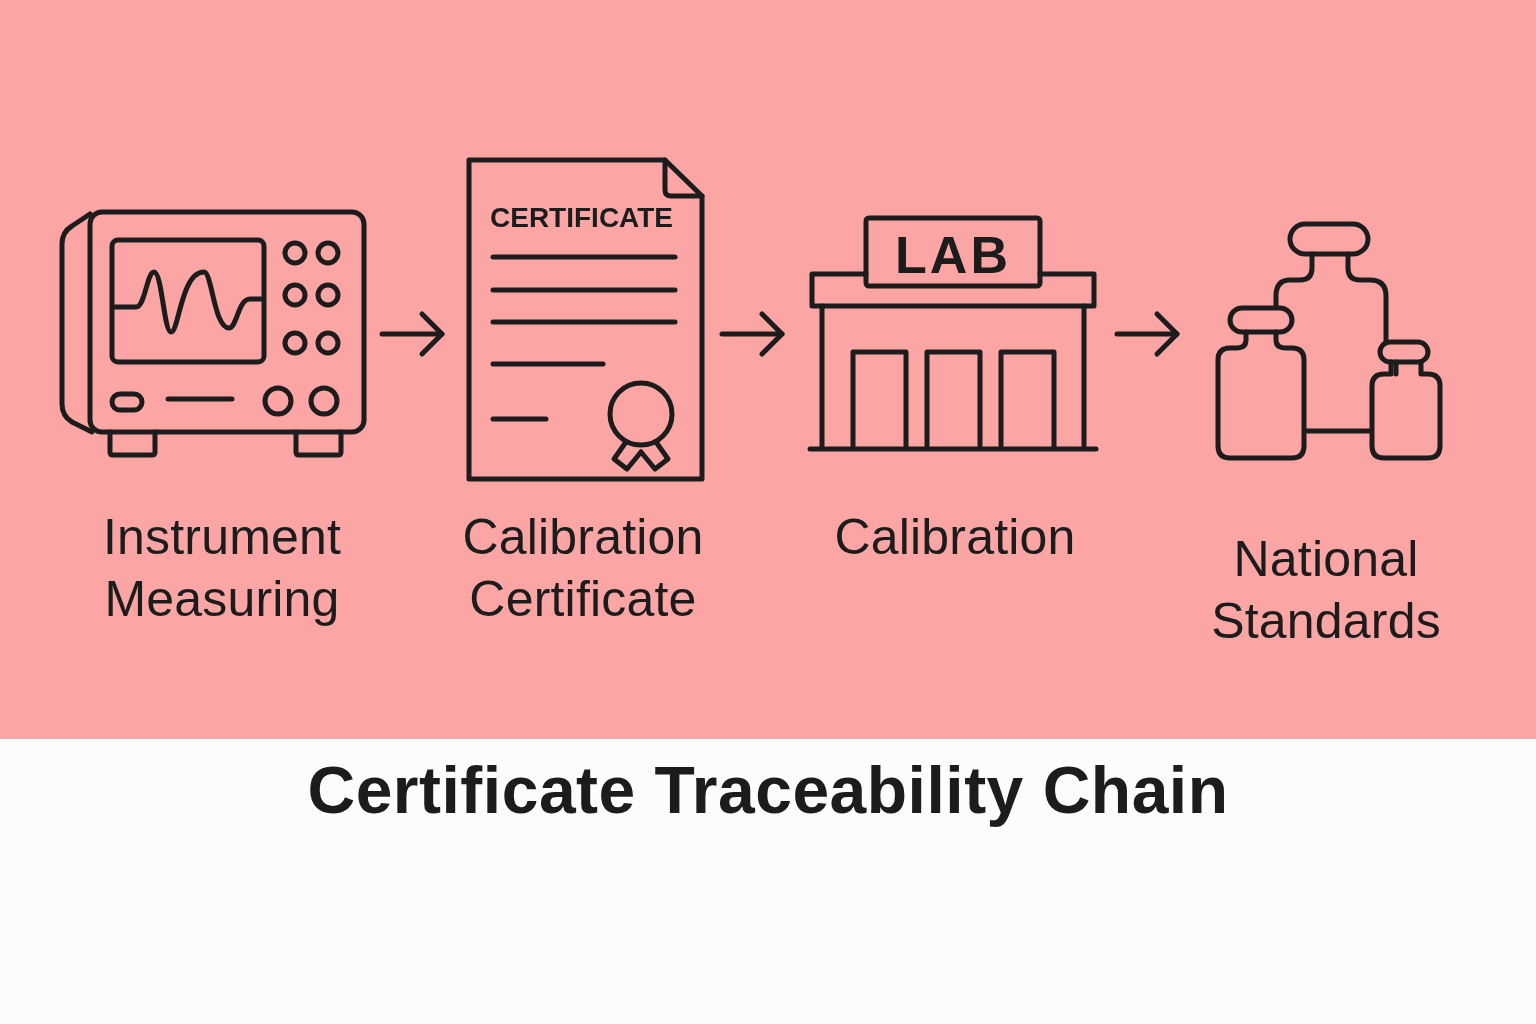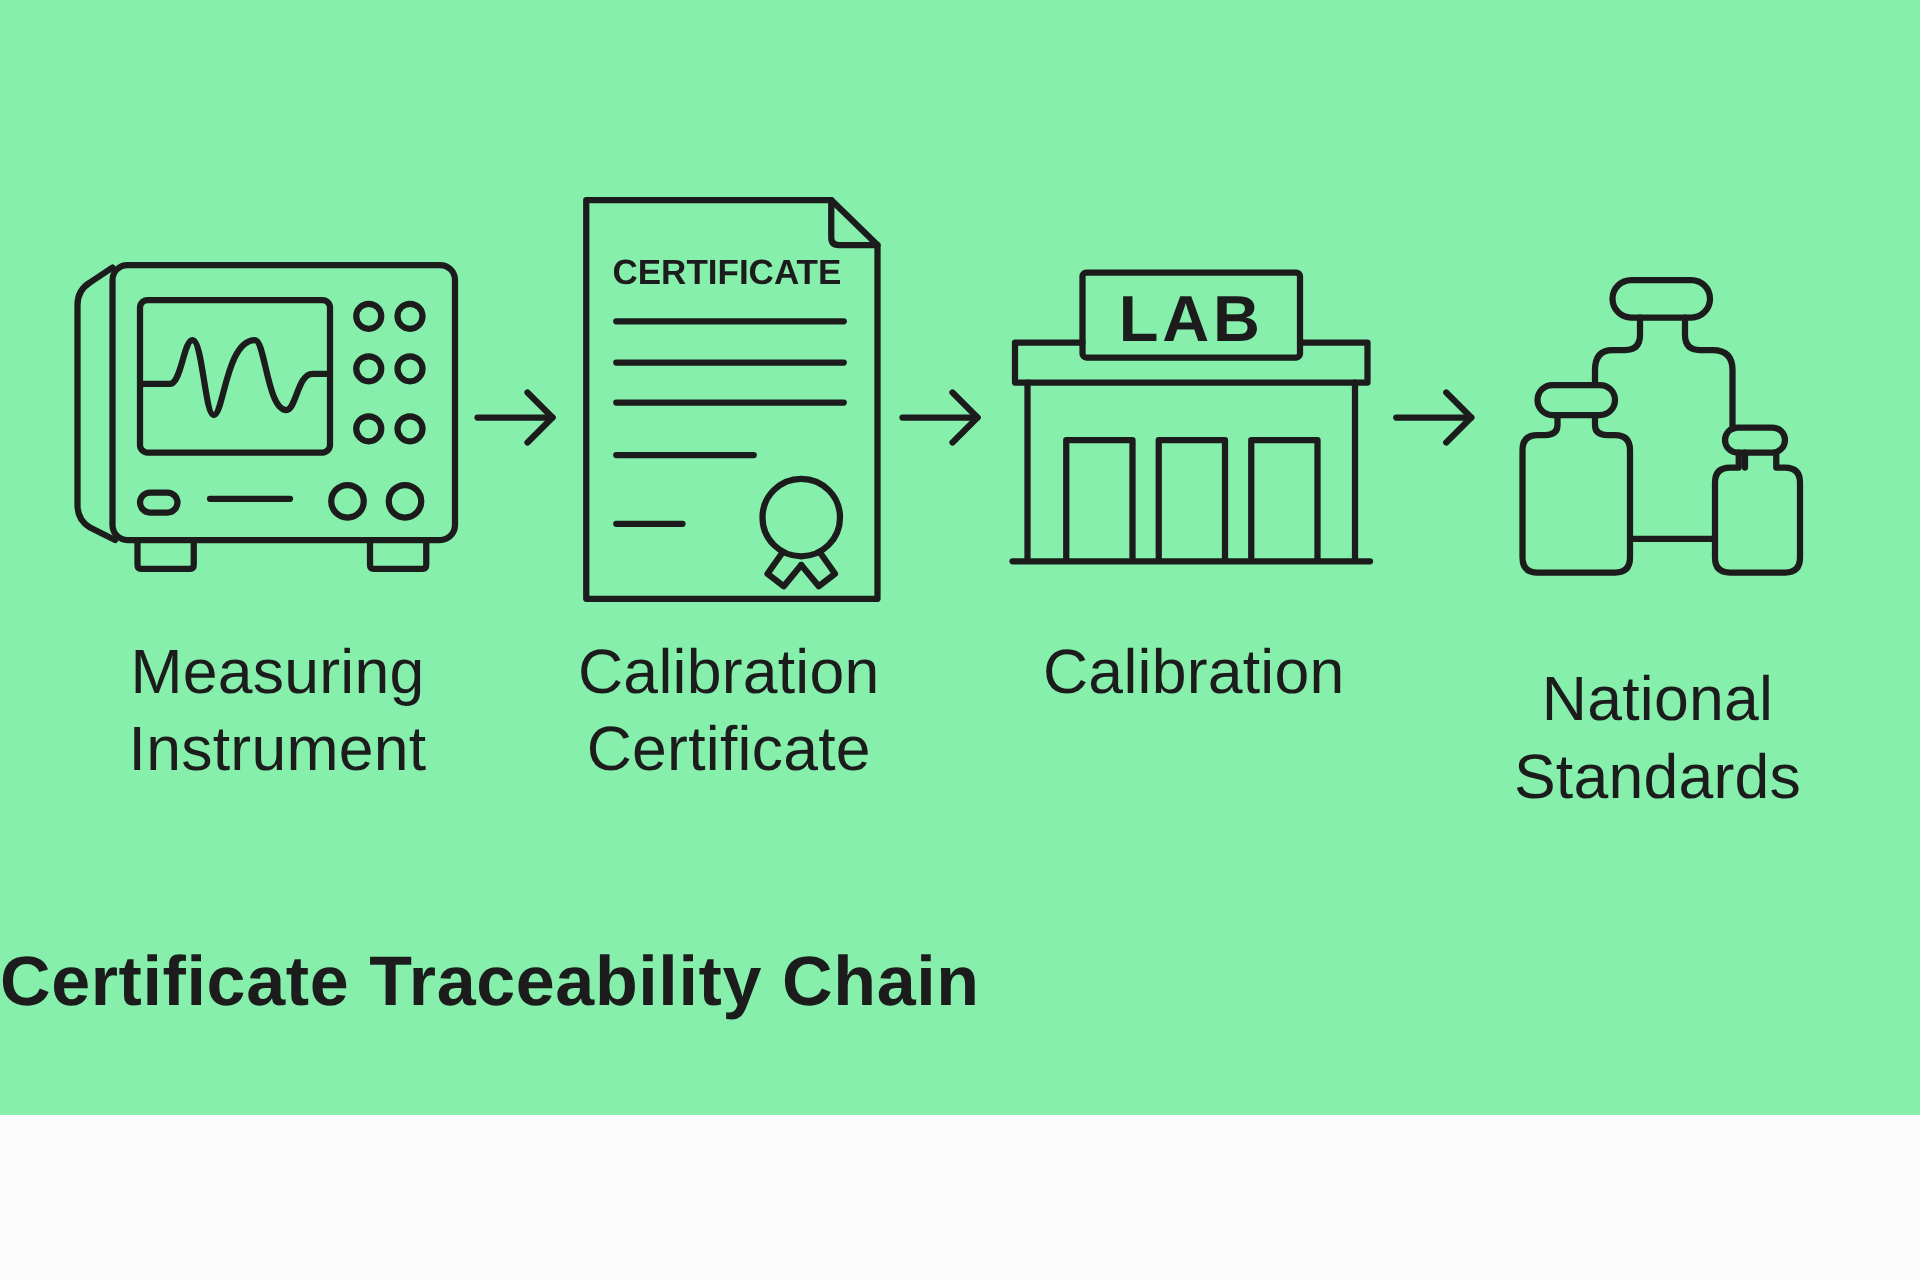--- a/index.html
+++ b/index.html
@@ -6,22 +6,22 @@
       margin: 0;
       padding: 0;
       width: 1536px;
       height: 1024px;
       background: #fcfcfc;
       overflow: hidden;
     }
     .canvas {
       position: relative;
       width: 1536px;
-      height: 892px;
-      background: #86efac;
+      height: 739px;
+      background: #fca5a5;
       color: #1c1c1c;
       font-family: "Liberation Sans", "DejaVu Sans", sans-serif;
     }
     svg.art {
       position: absolute;
       left: 0;
       top: 0;
       width: 1536px;
       height: 1024px;
     }
@@ -41,21 +41,22 @@
       color: #1c1c1c;
       font-weight: 400;
       letter-spacing: 0.2px;
     }
     .label span { display: block; }
     .title {
       position: absolute;
       left: 0;
       top: 752px;
       width: 1536px;
-      font-size: 56px;
+      text-align: center;
+      font-size: 66px;
       font-weight: 700;
       color: #1c1c1c;
       letter-spacing: 0.5px;
     }
     .svgtext-cert {
       font-family: "Liberation Sans", "DejaVu Sans", sans-serif;
       font-weight: 700;
       font-size: 28px;
       fill: #1c1c1c;
     }
@@ -152,22 +153,22 @@
       <rect class="stroke" x="1230" y="308" width="62" height="24" rx="12"></rect>
       <path class="stroke" d="M1246,332 L1246,340 Q1246,348 1236,348 L1230,348 Q1218,348 1218,360 L1218,446 Q1218,458 1230,458 L1292,458 Q1304,458 1304,446 L1304,360 Q1304,348 1292,348 L1286,348 Q1276,348 1276,340 L1276,332"></path>
 
       <rect class="stroke" x="1380" y="342" width="48" height="20" rx="10"></rect>
       <path class="stroke" d="M1391,362 L1391,374 L1384,374 Q1372,374 1372,386 L1372,446 Q1372,458 1384,458 L1428,458 Q1440,458 1440,446 L1440,386 Q1440,374 1428,374 L1421,374 L1421,362"></path>
       <line class="stroke" x1="1396" y1="362" x2="1396" y2="374"></line>
     </g>
   </svg>
 
   <div class="label" style="left:42px; top:506px;">
+    <span>Instrument</span>
     <span>Measuring</span>
-    <span>Instrument</span>
   </div>
   <div class="label" style="left:403px; top:506px;">
     <span>Calibration</span>
     <span>Certificate</span>
   </div>
   <div class="label" style="left:775px; top:506px;">
     <span>Calibration</span>
   </div>
   <div class="label" style="left:1146px; top:506px;margin-top:22px;">
     <span>National</span>

